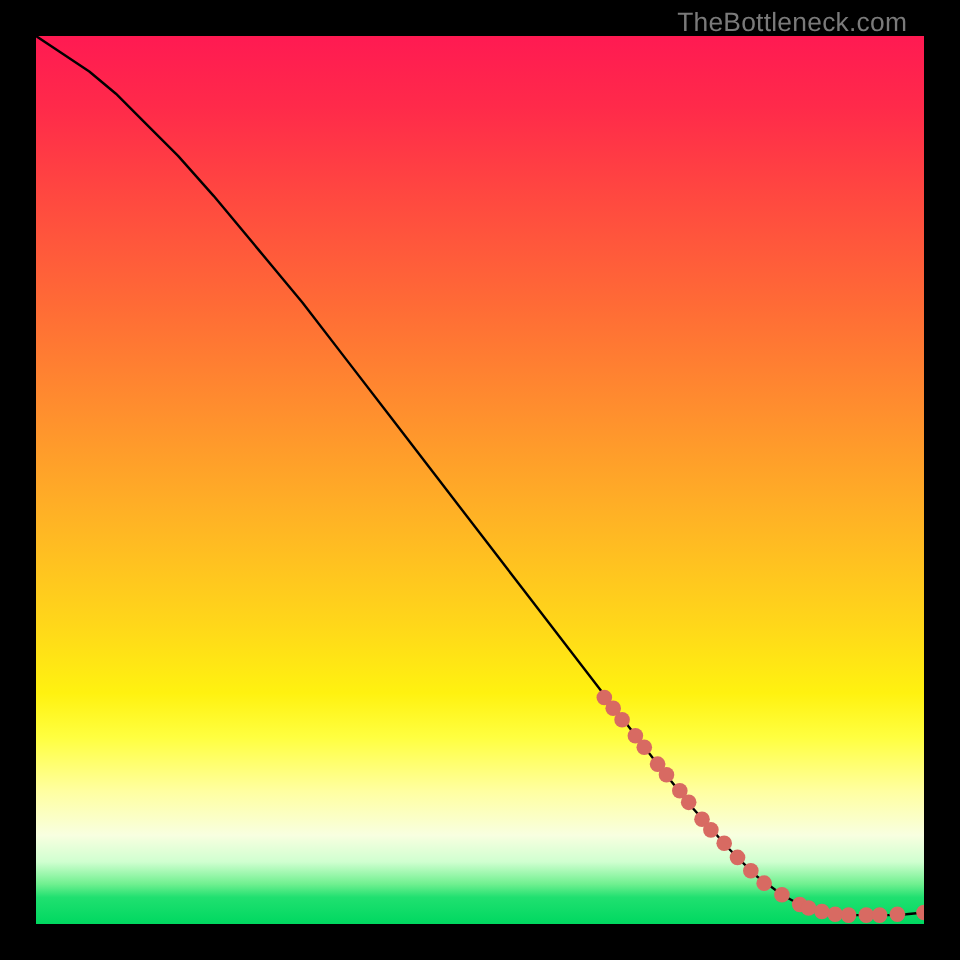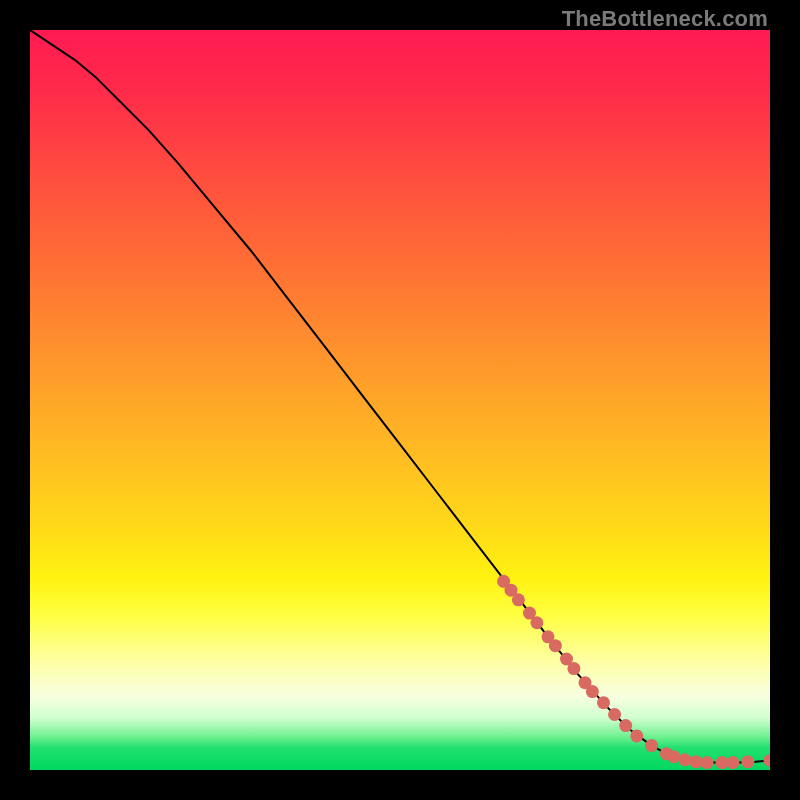--- a/index.html
+++ b/index.html
@@ -37,25 +37,25 @@
       #ffffa0 85%,
       #f8ffe0 90%,
       #d0ffd0 93%,
       #70f090 95.5%,
       #20e070 97%,
       #00d860 100%
     );
   }
   .watermark {
     position: absolute;
-    right: 32px;
+    right: 44px;
     top: 6px;
     font-family: Arial, Helvetica, sans-serif;
     font-size: 22px;
-    font-weight: 700;
+    font-weight: 400;
     color: #7a7a7a;
     letter-spacing: 0.2px;
   }
   svg.overlay {
     position: absolute;
     left: 0;
     top: 0;
     width: 740px;
     height: 740px;
   }

